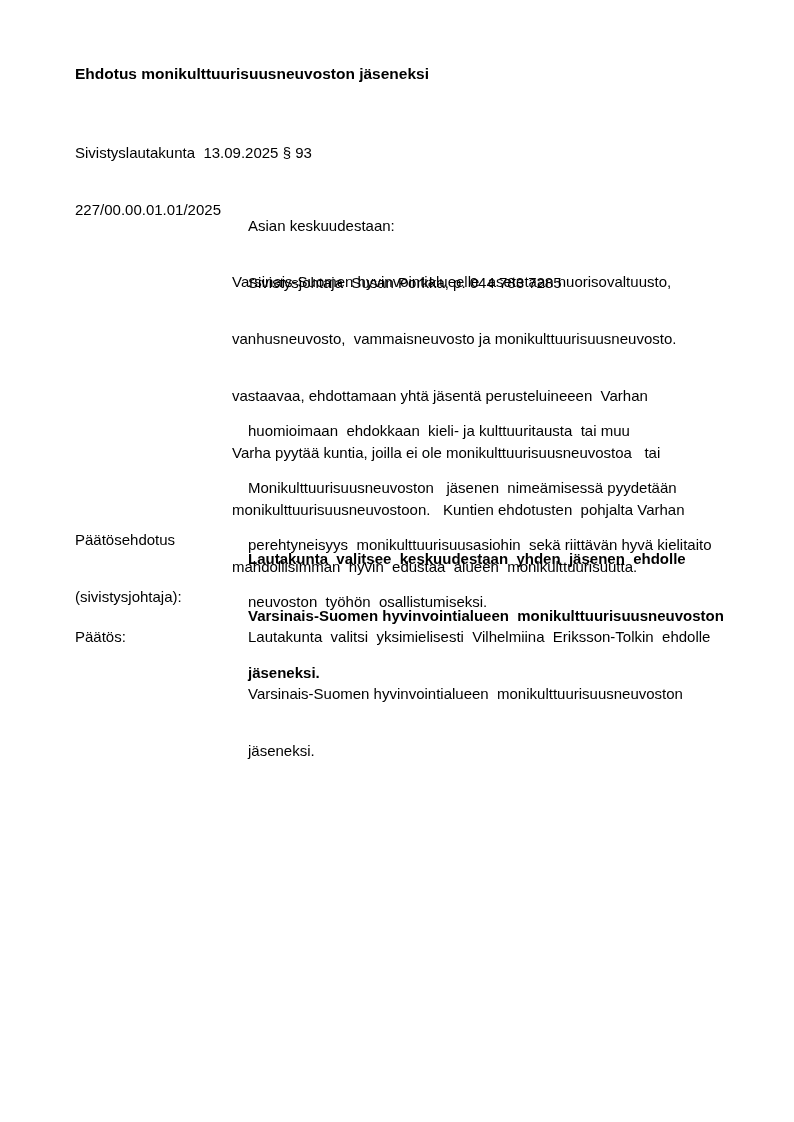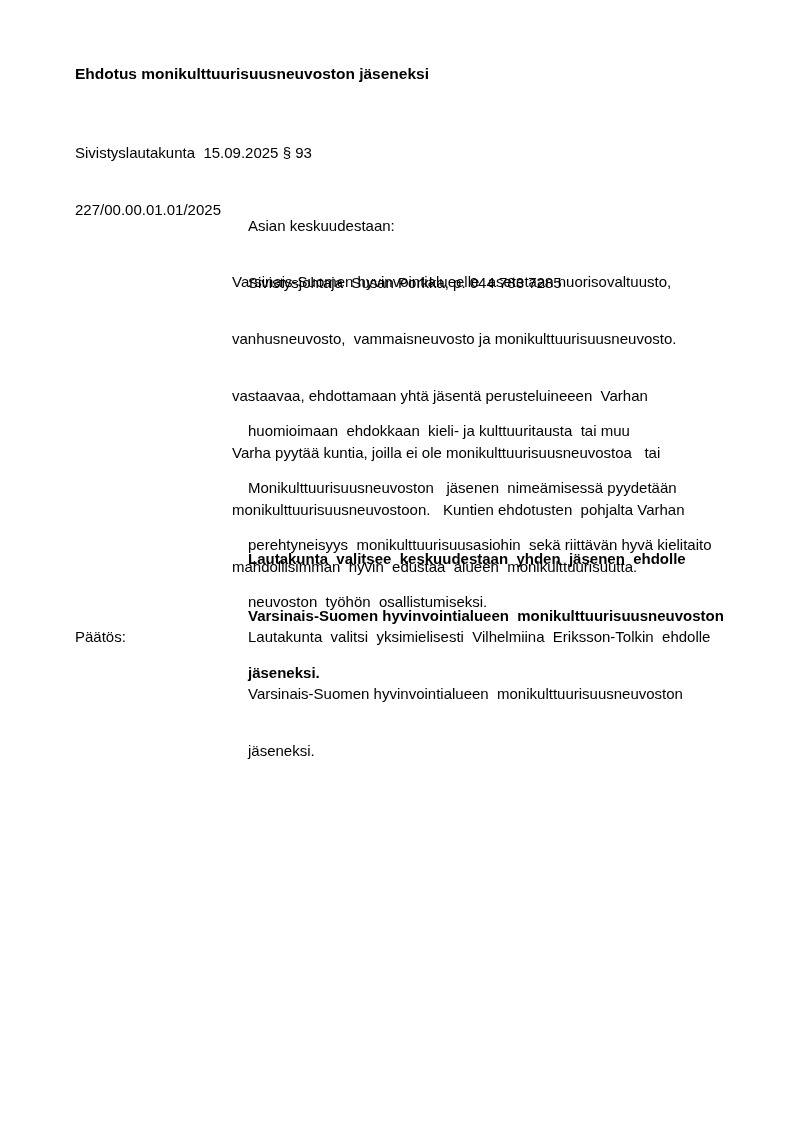--- a/index.html
+++ b/index.html
@@ -39,21 +39,21 @@
   .doc-line { min-height: 19px; }
 </style>
 </head>
 <body>
 
 <div class="page">
 
   <div class="abs doc-title">Ehdotus monikulttuurisuusneuvoston jäseneksi</div>
 
   <div class="abs doc-header">
-    <div class="doc-line">Sivistyslautakunta  15.09.2025 § 93</div>
+    <div class="doc-line">Sivistyslautakunta  13.09.2025 § 93</div>
     <div class="doc-line">227/00.00.01.01/2025</div>
   </div>
 
   <div class="abs preparer">
     <div class="doc-line">Asian keskuudestaan:</div>
     <div class="doc-line">Sivistysjohtaja  Susan Porkka, p. 044 783 7285</div>
   </div>
 
   <div class="abs para-intro">
     <div class="doc-line">Varsinais-Suomen hyvinvointialueelle  asetetaan nuorisovaltuusto,</div>
@@ -64,20 +64,24 @@
     <div class="doc-line">mahdollisimman  hyvin  edustaa  alueen  monikulttuurisuutta.</div>
   </div>
 
   <div class="abs para-naming">
     <div class="doc-line">huomioimaan  ehdokkaan  kieli- ja kulttuuritausta  tai muu</div>
     <div class="doc-line">Monikulttuurisuusneuvoston   jäsenen  nimeämisessä pyydetään</div>
     <div class="doc-line">perehtyneisyys  monikulttuurisuusasiohin  sekä riittävän hyvä kielitaito</div>
     <div class="doc-line">neuvoston  työhön  osallistumiseksi.</div>
   </div>
 
+  <div class="abs proposal-label">
+    <div class="doc-line">Päätösehdotus</div>
+    <div class="doc-line">(sivistysjohtaja):</div>
+  </div>
 
   <div class="abs proposal-body">
     <div class="doc-line">Lautakunta  valitsee  keskuudestaan  yhden  jäsenen  ehdolle</div>
     <div class="doc-line">Varsinais-Suomen hyvinvointialueen  monikulttuurisuusneuvoston</div>
     <div class="doc-line">jäseneksi.</div>
   </div>
 
   <div class="abs decision-label">
     <div class="doc-line">Päätös:</div>
   </div>

